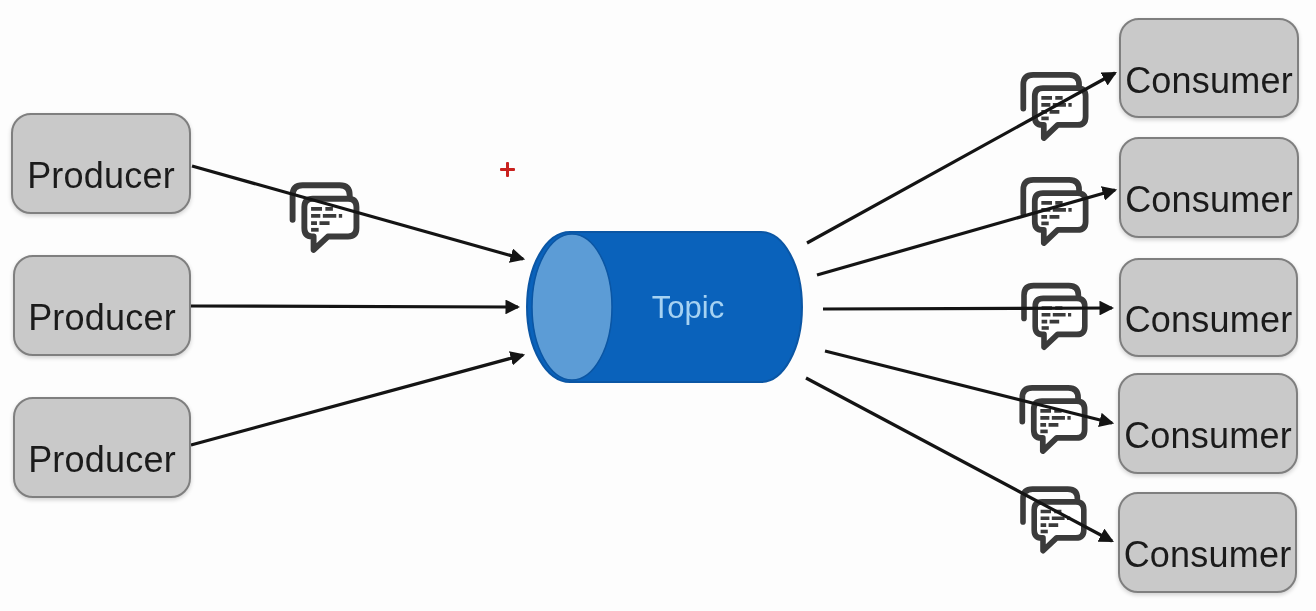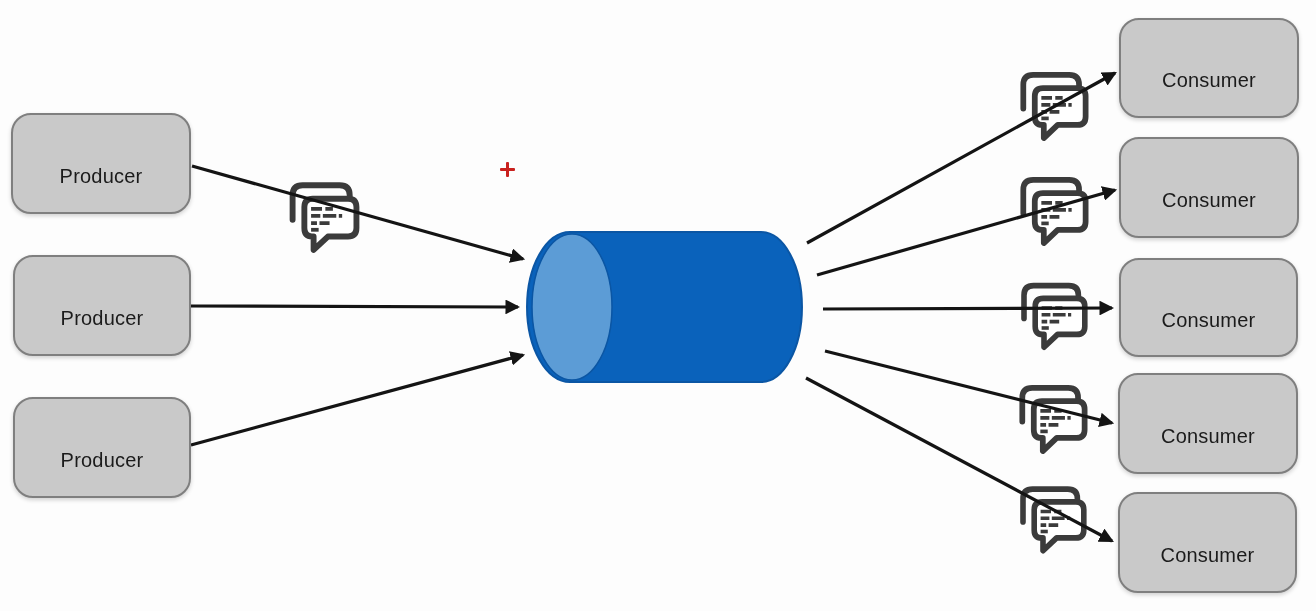--- a/index.html
+++ b/index.html
@@ -25,21 +25,21 @@
     background: var(--node_fill, #c9c9c9);
     border: 2px solid var(--node_border, #7f7f7f);
     border-radius: 20px;
     box-sizing: border-box;
     display: flex;
     align-items: center;
     justify-content: center;
     box-shadow: 0 2px 4px rgba(0,0,0,0.18);
   }
   .node-label {
-    font-size: 20px;
+    font-size: 36px;
     color: var(--node_text, #1b1b1b);
     letter-spacing: 0.2px;
     user-select: none;
     margin-top: 25px;
   }
   .arrow {
     stroke: var(--arrow, #141414);
     stroke-width: 3.2;
     fill: none;
   }
@@ -131,20 +131,21 @@
   <div class="node" style="left:11px;top:113px;width:180px;height:101px;">
     <span class="node-label">Producer</span>
   </div>
   <div class="node" style="left:13px;top:255px;width:178px;height:101px;">
     <span class="node-label">Producer</span>
   </div>
   <div class="node" style="left:13px;top:397px;width:178px;height:101px;">
     <span class="node-label">Producer</span>
   </div>
 
+  <div class="topic-label">Topic</div>
 
   <div class="node" style="left:1119px;top:18px;width:180px;height:100px;">
     <span class="node-label">Consumer</span>
   </div>
   <div class="node" style="left:1119px;top:137px;width:180px;height:101px;">
     <span class="node-label">Consumer</span>
   </div>
   <div class="node" style="left:1119px;top:258px;width:179px;height:99px;">
     <span class="node-label">Consumer</span>
   </div>

